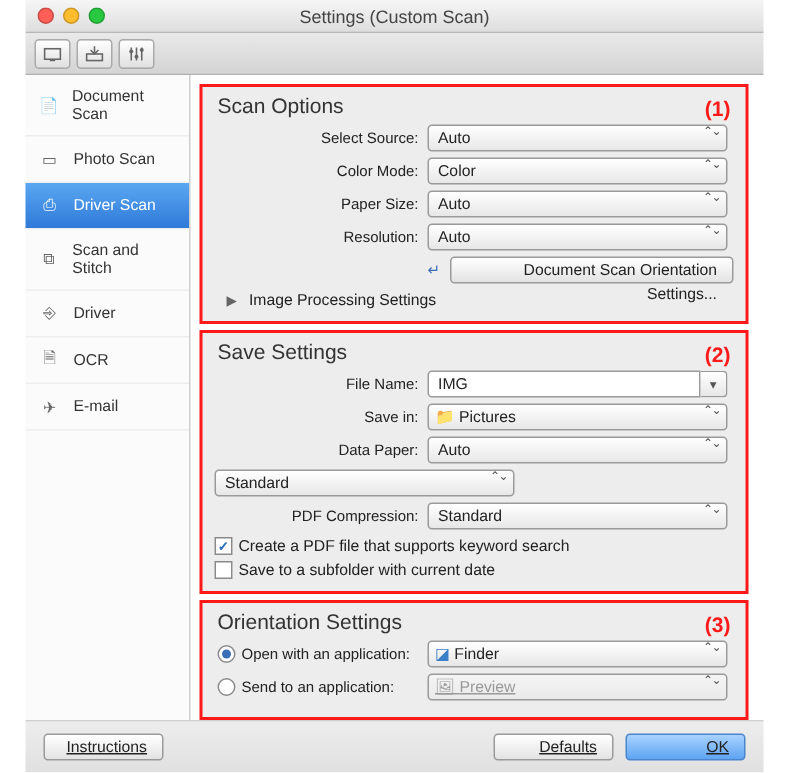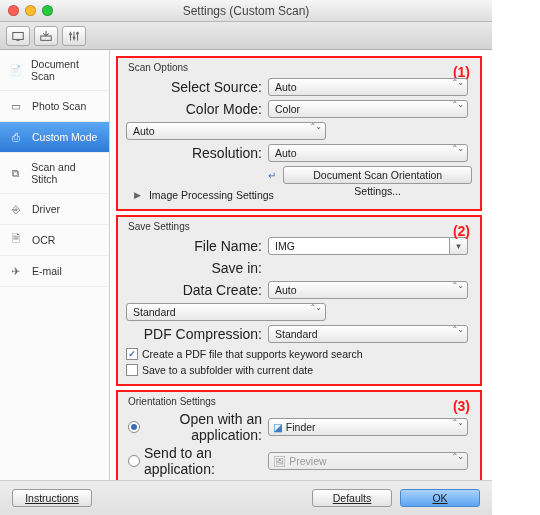--- a/index.html
+++ b/index.html
@@ -1,49 +1,49 @@
 <!DOCTYPE html>
 <html><head>
 <meta charset="utf-8">
 <style>
   * { box-sizing: border-box; margin: 0; padding: 0; font-family: "Lucida Grande", "Helvetica Neue", Arial, sans-serif; }
   body { background: #fff; font-size: 11px; color: #222; width: 540px; height: 515px; overflow: hidden; }
 
-  .window { width: 492px; }
+  .window { width: 492px; margin-left: 17px; }
   .titlebar { height: 22px; background: linear-gradient(#f6f6f6, #dedede); border-bottom: 1px solid #b8b8b8; display: flex; align-items: center; position: relative; }
   .traffic { display: flex; gap: 6px; margin-left: 8px; }
   .tl { width: 11px; height: 11px; border-radius: 50%; border: 1px solid rgba(0,0,0,0.2); }
   .tl.red { background: #ff5f57; } .tl.yellow { background: #ffbd2e; } .tl.green { background: #28c940; }
   .title { position: absolute; left: 0; right: 0; text-align: center; font-size: 12px; color: #444; pointer-events: none; }
 
   .toolbar { height: 28px; background: linear-gradient(#e9e9e9,#d4d4d4); border-bottom: 1px solid #b0b0b0; display:flex; align-items:center; gap:4px; padding:0 6px; }
   .tbtn { width: 24px; height: 20px; border:1px solid #aaa; border-radius:3px; background:linear-gradient(#fff,#e0e0e0); display:flex; align-items:center; justify-content:center; font-size:12px; color:#555; }
 
   .body { display: flex; }
   .sidebar { width: 110px; background: #fbfbfb; border-right: 1px solid #cfcfcf; height: 430px; }
   .sb-item { display: flex; align-items:center; gap:8px; padding: 8px 8px; font-size: 10.5px; color: #333; border-bottom:1px solid #eee; }
   .sb-item .si { width:16px; height:14px; display:flex; align-items:center; justify-content:center; color:#666; }
   .sb-item.selected { background: linear-gradient(#5aa7f2,#2f79d8); color: #fff; }
   .sb-item.selected .si{ color:#fff; }
 
   .main { flex: 1; padding: 6px 10px 4px 6px; height: 430px; overflow:hidden; }
   .group { border: 2px solid #ff1a1a; background:#ededed; margin-bottom:4px; position:relative; padding:4px 8px 8px 8px; }
-  .group-title { font-size: 10px; color:#333; margin: 0 0 4px 2px; }
+  .group-title { font-size: 14px; color:#333; margin: 0 0 4px 2px; }
   .annot { position:absolute; right:10px; top:6px; color:#ff1a1a; font-weight:bold; font-size:14px; }
   .row { display:flex; align-items:center; margin:2px 0; min-height:20px; }
-  .lbl { width: 142px; text-align:right; padding-right:6px; font-size:14px; color:#222; }
+  .lbl { width: 142px; text-align:right; padding-right:6px; font-size:10px; color:#222; }
   .val { flex:1; }
   .select { height:18px; background:linear-gradient(#fff,#e7e7e7); border:1px solid #9a9a9a; border-radius:3px; position:relative; padding:1px 18px 0 6px; font-size:10.5px; line-height:15px; }
   .select::after { content:"⌃⌄"; font-size:8px; position:absolute; right:4px; top:0px; line-height:8px; letter-spacing:-1px; color:#555; white-space:pre; }
   .select.disabled { color:#9a9a9a; background:linear-gradient(#f4f4f4,#eaeaea); }
   .textfield { height:18px; background:#fff; border:1px solid #9a9a9a; border-radius:3px 0 0 3px; padding:1px 6px 10px 6px; font-size:10.5px; line-height:15px; }
   .combo-btn { width:18px; height:18px; border:1px solid #9a9a9a; border-left:none; border-radius:0 3px 3px 0; background:linear-gradient(#fff,#e7e7e7); display:flex; align-items:center; justify-content:center; font-size:9px; color:#555;}
   .combo { display:flex; width:100%; }
   .combo .textfield { flex:1; }
-  .mac-btn { height:18px; border:1px solid #9a9a9a; border-radius:3px; background:linear-gradient(#fff,#e3e3e3); padding:0 10px; font-size:10.5px; line-height:16px; text-align:center; }
+  .mac-btn { height:18px; border:1px solid #9a9a9a; border-radius:3px; background:linear-gradient(#fff,#e3e3e3); padding:0 10px; font-size:10.5px; line-height:16px; text-align:right; }
   .mac-btn.primary { background:linear-gradient(#a9d2ff,#5ea4f2); border-color:#4b86cc; }
   .returnicon { display:inline-block; font-size:10px; color:#3a6fb8; vertical-align:middle; margin-right:3px; }
   .disclosure { display:inline-block; margin-right:4px; color:#666; font-size:9px;}
   .subline { display:flex; align-items:center; gap:4px; font-size:10.5px; margin-top:4px; }
   .chk, .rdo { width:12px; height:12px; border:1px solid #8a8a8a; background:#fff; display:inline-flex; align-items:center; justify-content:center; font-size:10px; color:#2a6cc0; flex-shrink:0;}
   .rdo { border-radius:50%; }
   .rdo.checked::after { content:""; width:6px; height:6px; border-radius:50%; background:#3a6fb8; }
   .chk.checked::after { content:"✓"; font-weight:bold; font-size:9px; }
 
   .footer { height:35px; border-top:1px solid #cfcfcf; background:linear-gradient(#ededed,#e0e0e0); display:flex; align-items:center; padding:0 12px; gap:8px; }
@@ -94,21 +94,21 @@
       <div class="sb-item">
           <span class="si">📄</span>
           <span>Document Scan</span>
         </div>
       <div class="sb-item">
           <span class="si">▭</span>
           <span>Photo Scan</span>
         </div>
       <div class="sb-item selected">
           <span class="si">⎙</span>
-          <span>Custom Mode</span>
+          <span>Driver Scan</span>
         </div>
       <div class="sb-item">
           <span class="si">⧉</span>
           <span>Scan and Stitch</span>
         </div>
       <div class="sb-item">
           <span class="si">⎆</span>
           <span>Driver</span>
         </div>
       <div class="sb-item">
@@ -133,20 +133,21 @@
               <div class="select" style="width:200px">Auto</div>
             </div>
         </div>
         <div class="row">
           <div class="lbl">Color Mode:</div>
           <div class="val">
               <div class="select" style="width:200px">Color</div>
             </div>
         </div>
         <div class="row">
+          <div class="lbl">Paper Size:</div>
           <div class="val">
               <div class="select" style="width:200px">Auto</div>
             </div>
         </div>
         <div class="row">
           <div class="lbl">Resolution:</div>
           <div class="val">
               <div class="select" style="width:200px">Auto</div>
             </div>
         </div>
@@ -171,23 +172,29 @@
           <div class="lbl">File Name:</div>
           <div class="val">
             <div class="combo" style="width:200px">
               <div class="textfield">IMG</div>
               <div class="combo-btn">▾</div>
             </div>
           </div>
         </div>
         <div class="row">
           <div class="lbl">Save in:</div>
-        </div>
-        <div class="row">
-          <div class="lbl">Data Create:</div>
+          <div class="val">
+            <div class="select" style="width:200px; padding-left:4px;">
+              <span style="color:#4a8fd6;">📁</span>
+              <span>Pictures</span>
+            </div>
+          </div>
+        </div>
+        <div class="row">
+          <div class="lbl">Data Paper:</div>
           <div class="val">
               <div class="select" style="width:200px">Auto</div>
             </div>
         </div>
         <div class="row">
           <div class="val">
               <div class="select" style="width:200px">Standard</div>
             </div>
         </div>
         <div class="row">
@@ -221,21 +228,21 @@
               <span>Finder</span>
             </div>
           </div>
         </div>
         <div class="row">
           <div class="lbl" style="text-align:left; display:flex; align-items:center; gap:4px; padding-left:2px;">
             <span class="rdo"></span>
             <span>Send to an application:</span>
           </div>
           <div class="val">
-            <div class="select disabled" style="width:200px; padding-left:4px;">
+            <div class="select disabled" style="width:200px; padding-left:4px;text-decoration:underline;">
               <span>🖼</span>
               <span>Preview</span>
             </div>
           </div>
         </div>
 
       </div>
 
     </div>
   </div>

